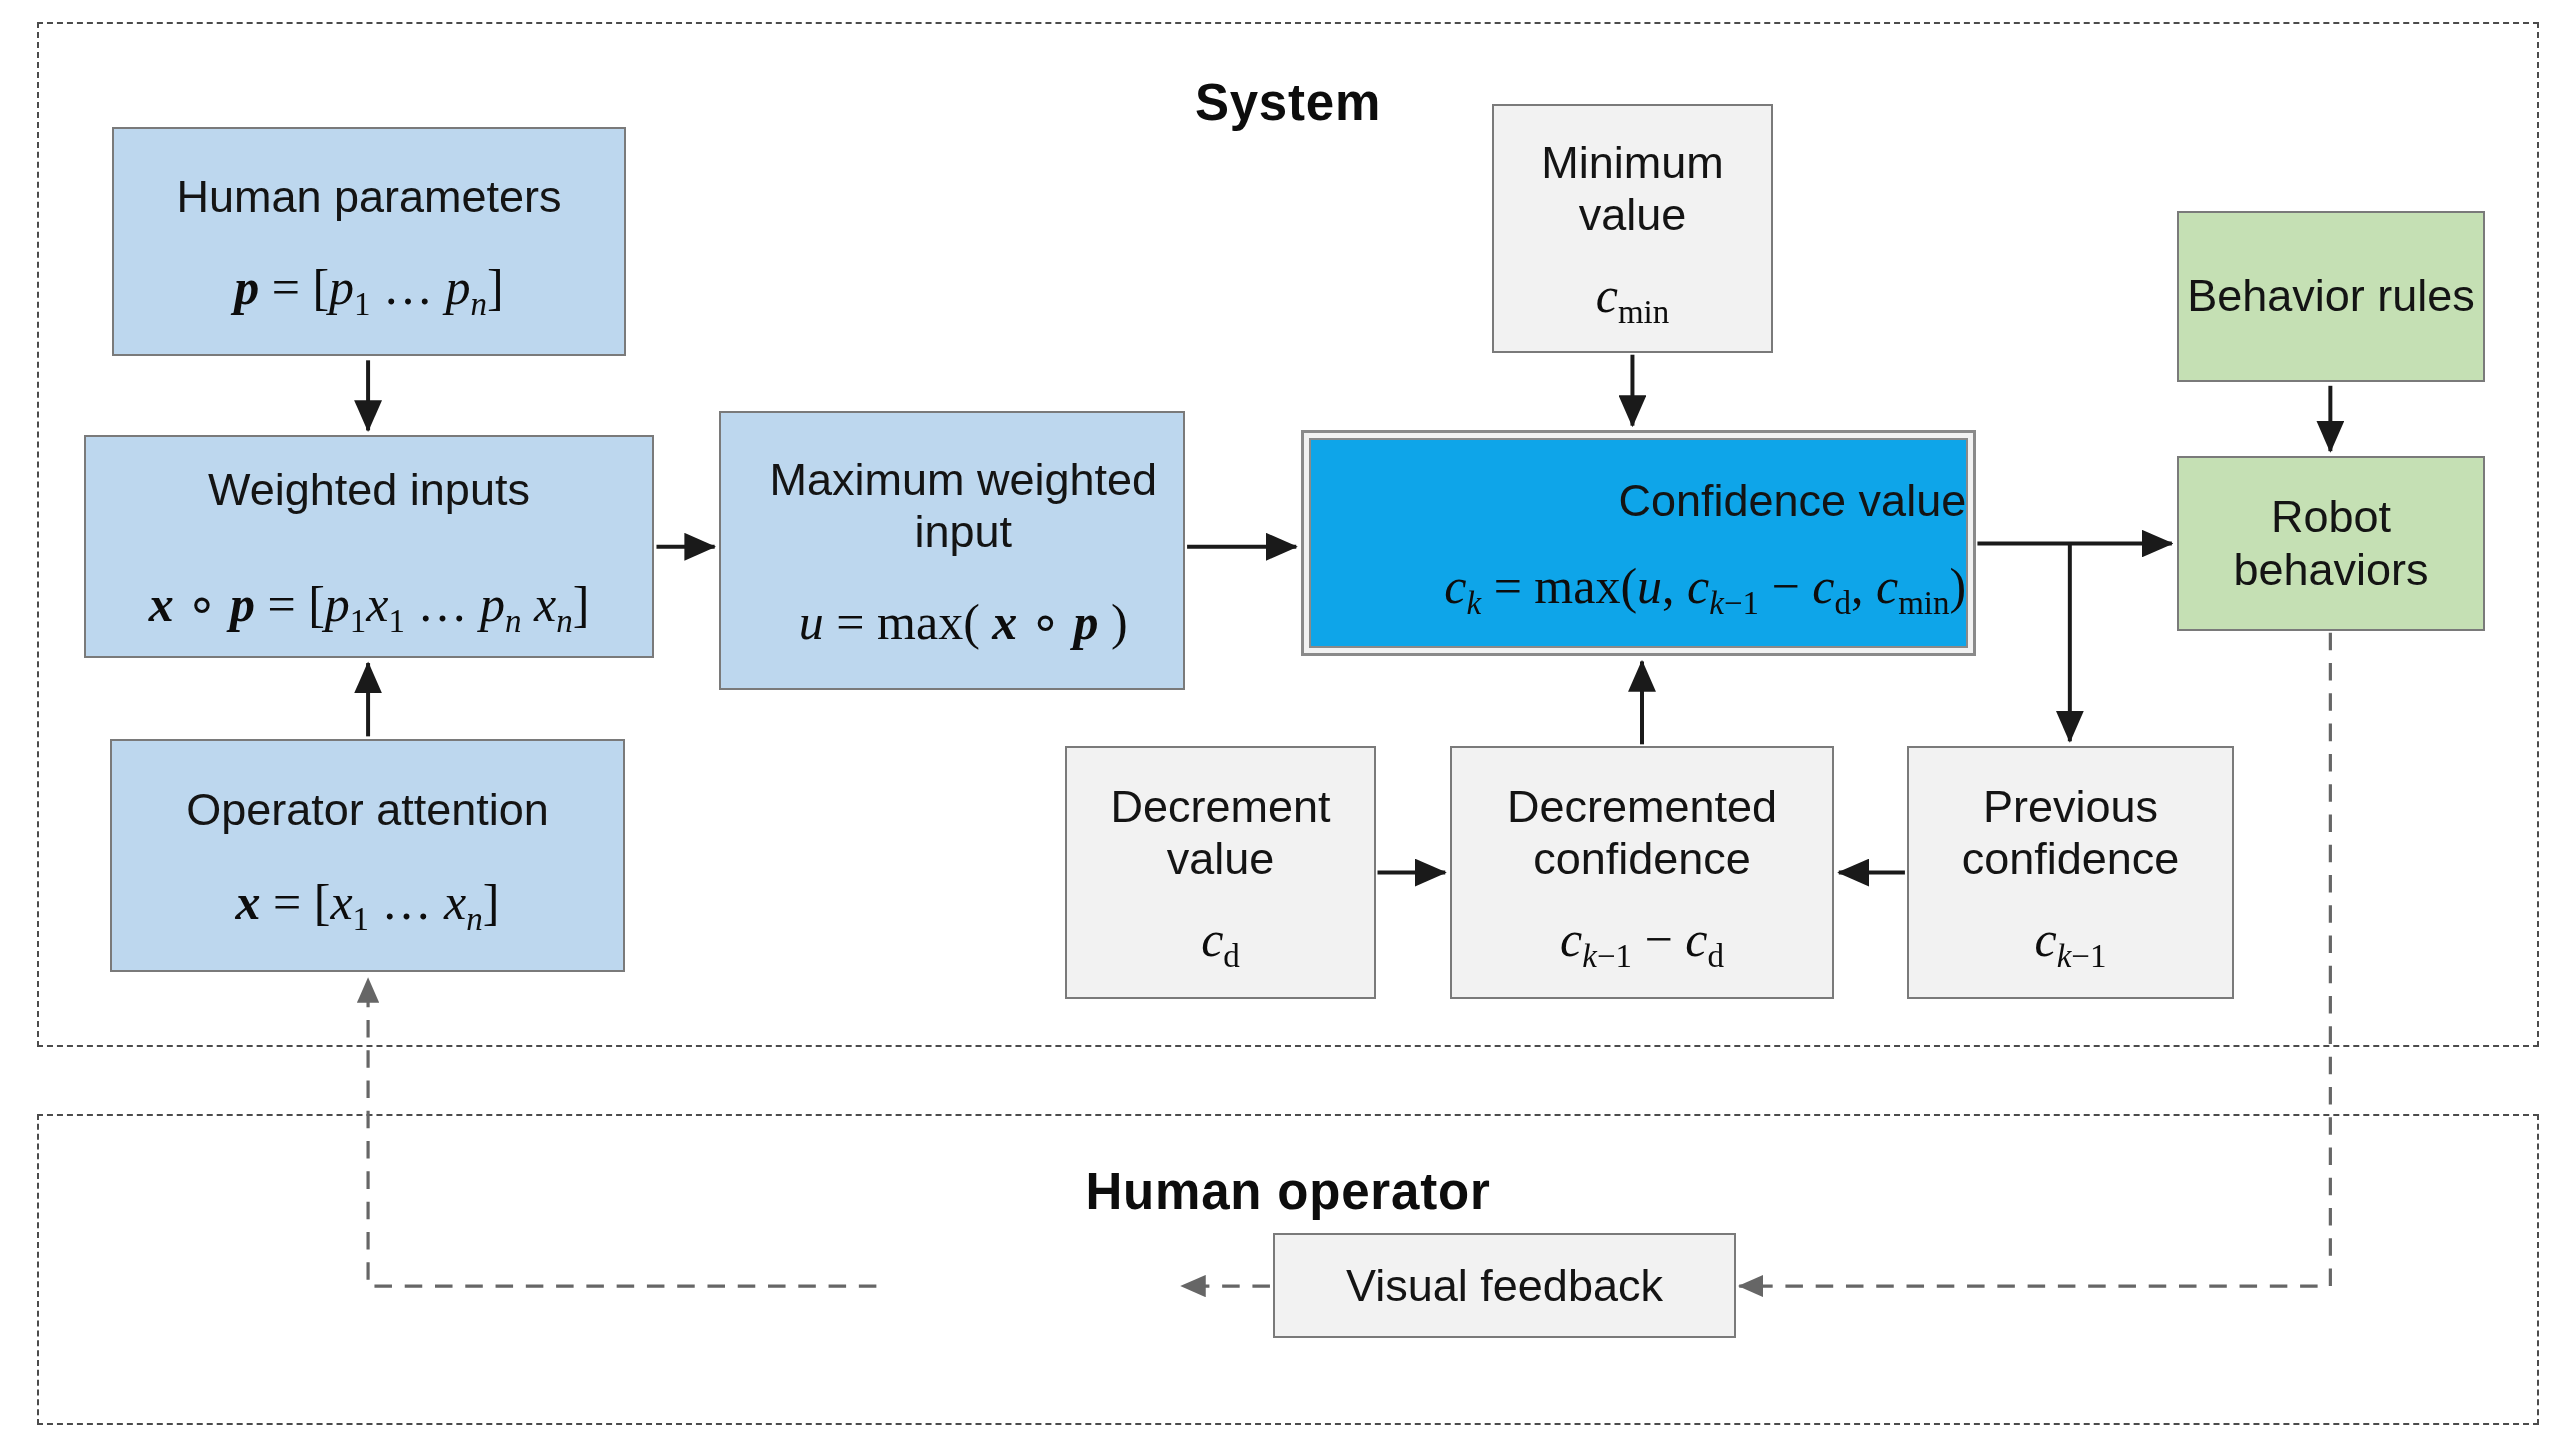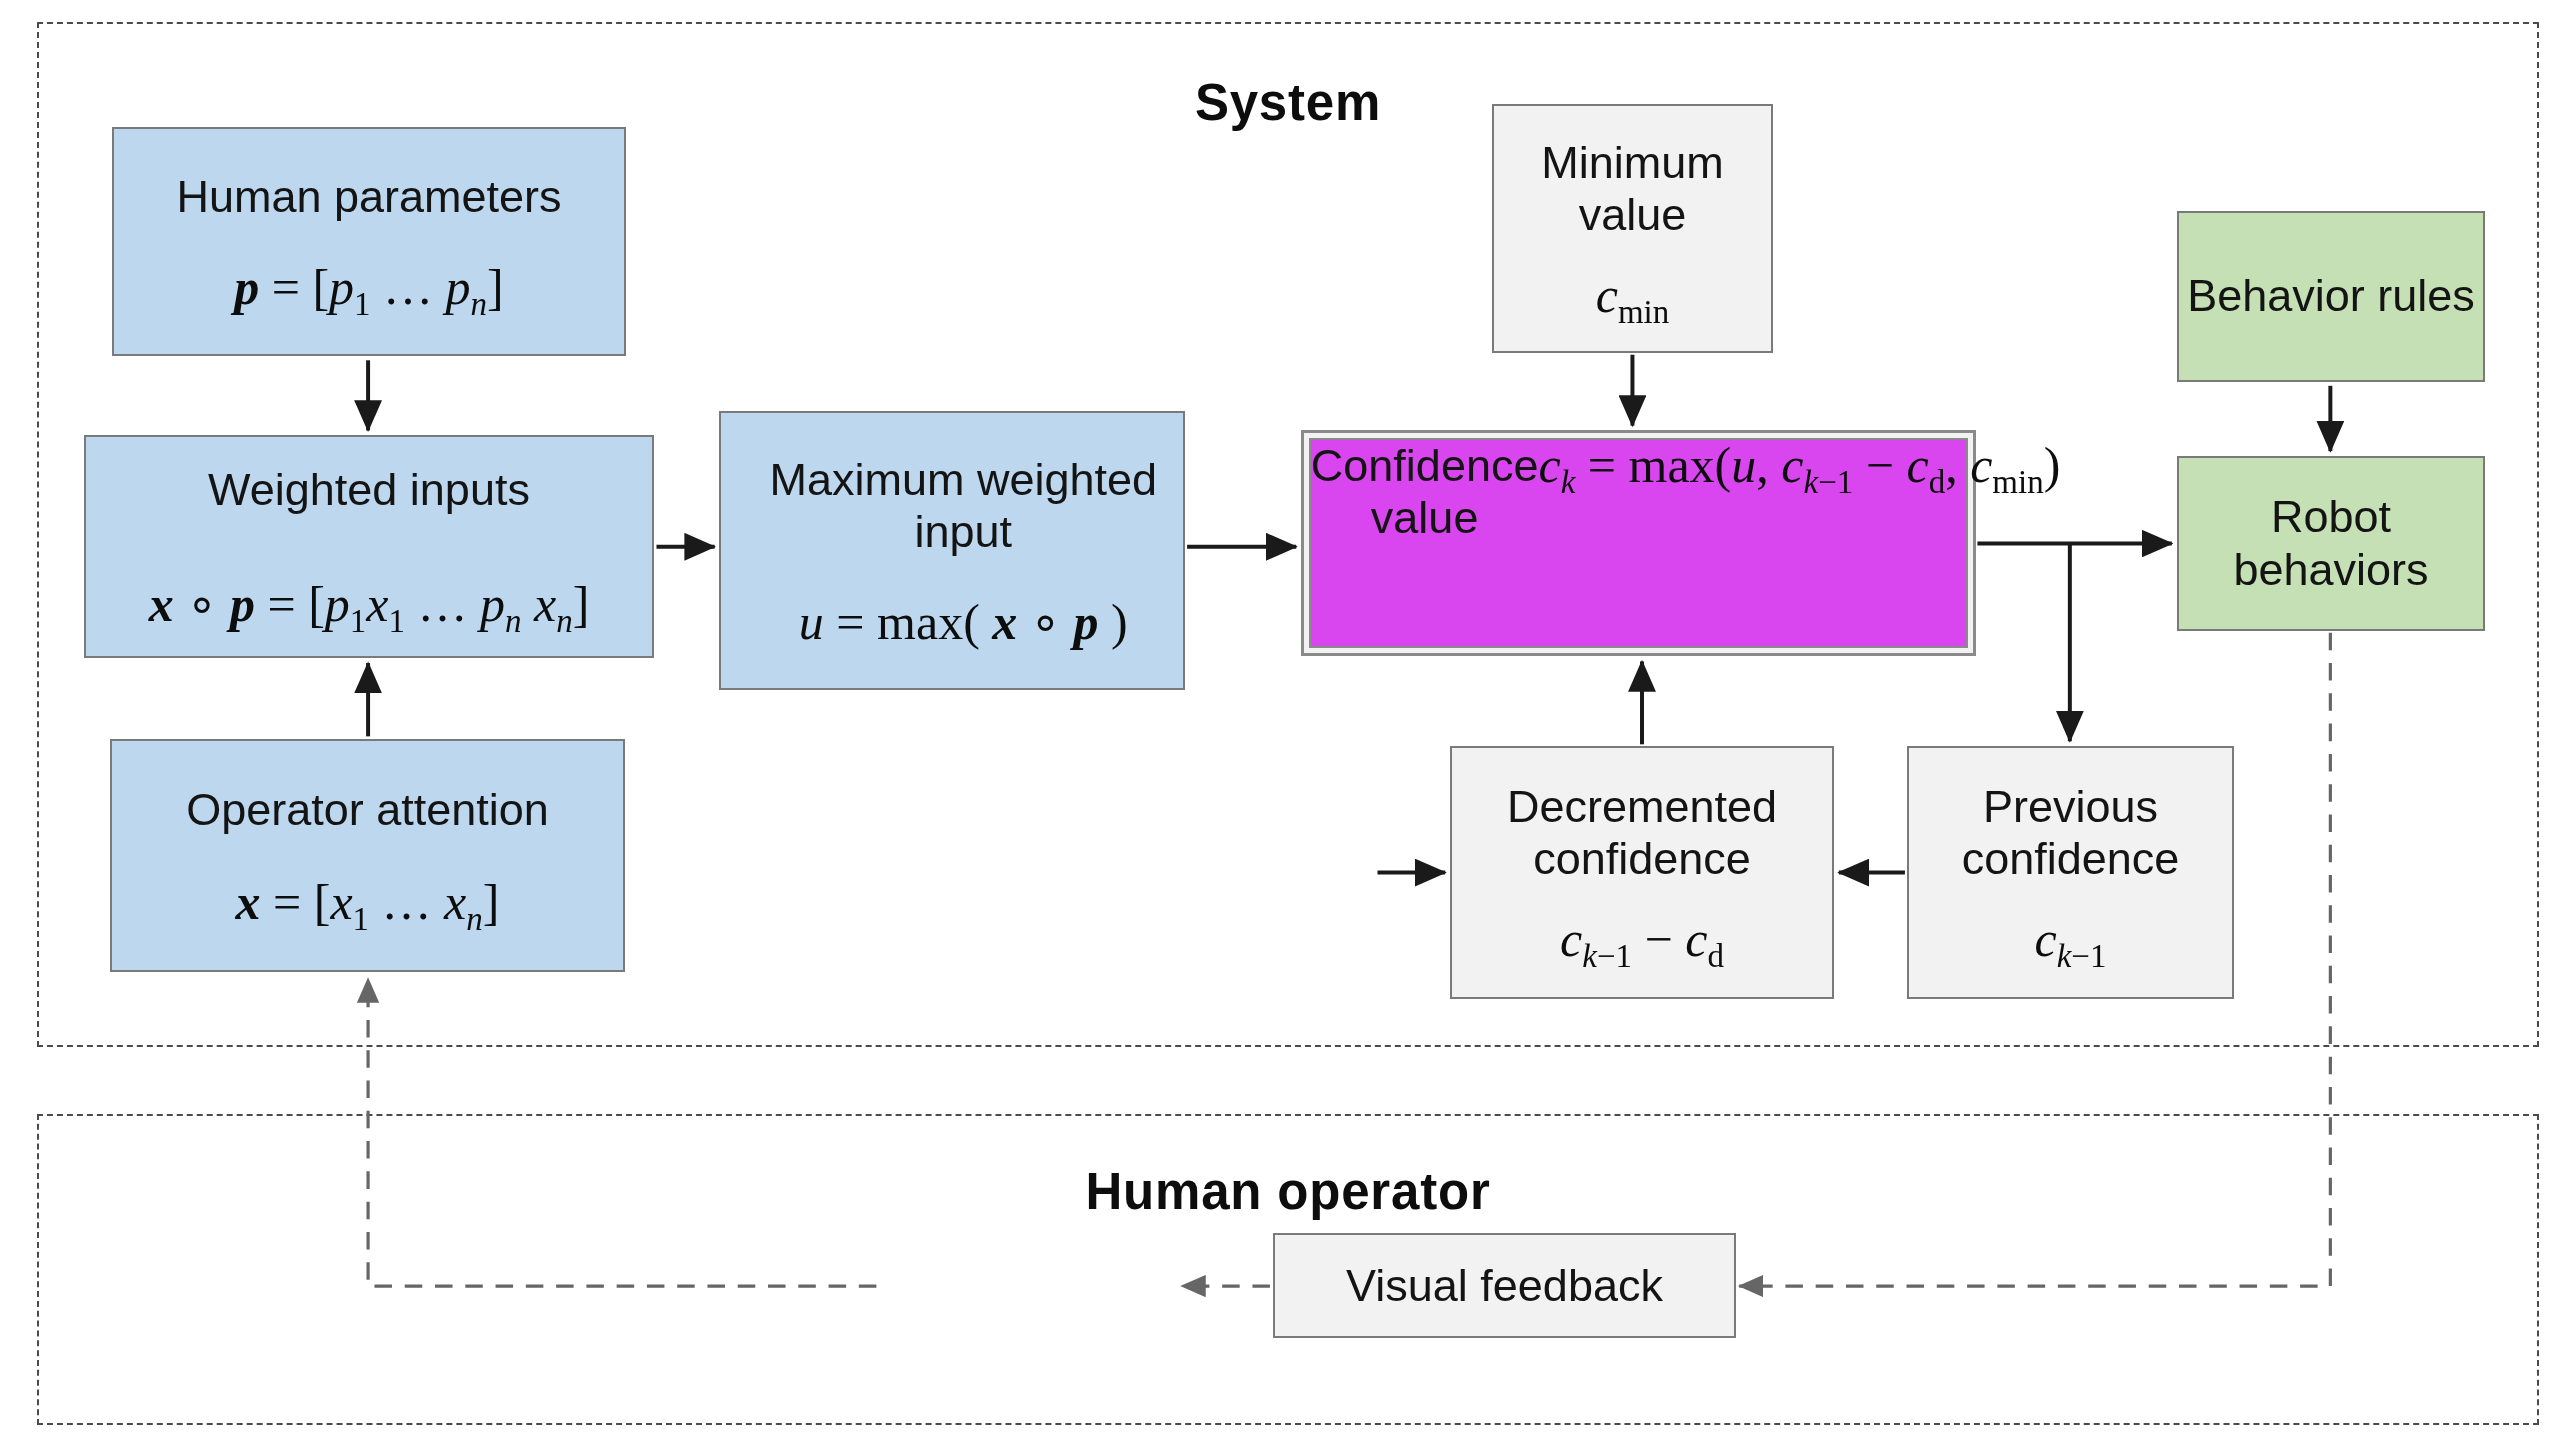--- a/index.html
+++ b/index.html
@@ -23,22 +23,22 @@
     text-align:center; border:2.4px solid #7a7a7a; padding:3.2px 6.4px;
   }
   .blue  { background:#BDD7EE; }
   .gray  { background:#F2F2F2; }
   .green { background:#C5E0B4; }
   .double-outer {
     position:absolute; z-index:2; box-sizing:border-box;
     border:3.2px solid #8a8a8a; background:#F2F2F2; padding:4.8px;
   }
   .double-inner {
-    width:100%; height:100%; box-sizing:border-box; border:2.4px solid #8a8a8a; background:#d946ef;
-    display:flex; flex-direction:row; justify-content:space-evenly; align-items:flex-start; text-align:center;
+    width:100%; height:100%; box-sizing:border-box; border:2.4px solid #8a8a8a; background:#0ea5e9;
+    display:flex; flex-direction:column; justify-content:space-evenly; align-items:flex-end; text-align:center;
   }
   .box-title { font-size:45px; line-height:1.16; color:#141414; }
   .box-formula {
     font-family:"Liberation Serif", serif; font-size:50px; color:#0d0d0d; white-space:nowrap;
     line-height:1.0;
   }
   .box-formula sub { font-size:66%; line-height:0; }
   .single-line { font-size:45px; color:#141414; }
 </style>
 </head>
@@ -114,20 +114,24 @@
   </div>
 
   <div class="box green" style="left:2177px; top:211px; width:308px; height:171px;">
     <div class="box-title">Behavior rules</div>
   </div>
 
   <div class="box green" style="left:2177px; top:456px; width:308px; height:175px;">
     <div class="box-title">Robot behaviors</div>
   </div>
 
+  <div class="box gray" style="left:1065px; top:746px; width:311px; height:253px;">
+    <div class="box-title">Decrement value</div>
+    <div class="box-formula"><i>c</i><sub>d</sub></div>
+  </div>
 
   <div class="box gray" style="left:1450px; top:746px; width:384px; height:253px;">
     <div class="box-title">Decremented confidence</div>
     <div class="box-formula"><i>c</i><sub><i>k</i>−1</sub> − <i>c</i><sub>d</sub></div>
   </div>
 
   <div class="box gray" style="left:1907px; top:746px; width:327px; height:253px;">
     <div class="box-title">Previous confidence</div>
     <div class="box-formula"><i>c</i><sub><i>k</i>−1</sub></div>
   </div>

